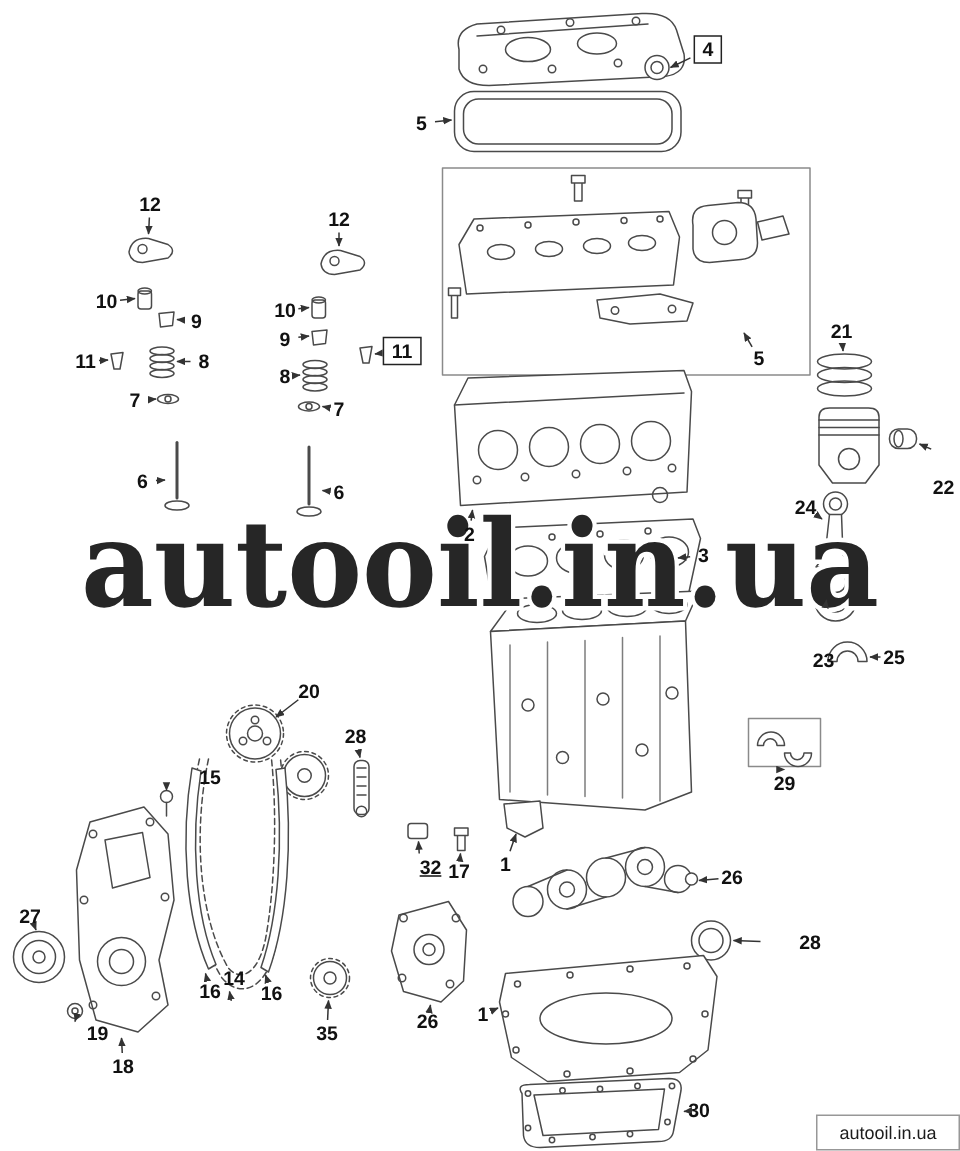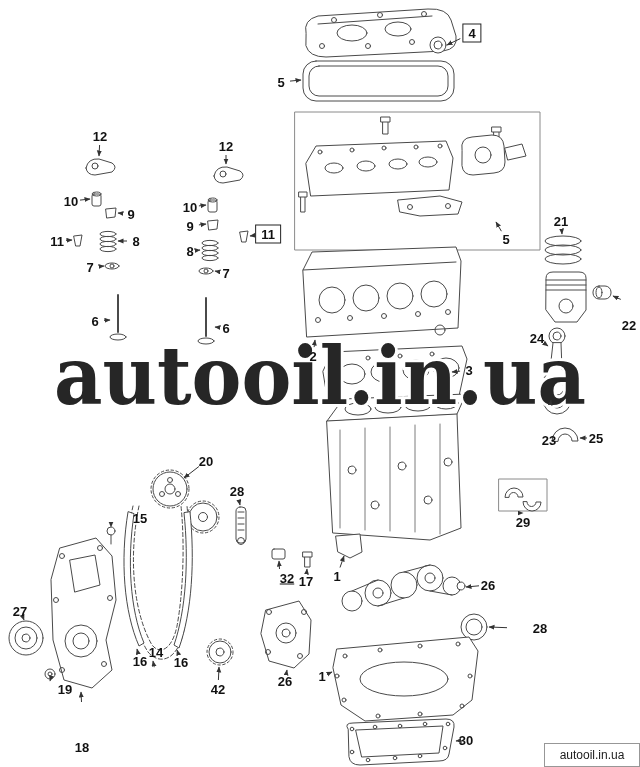--- a/index.html
+++ b/index.html
@@ -422,23 +422,23 @@
     <div class="part-label" style="left: 112px; top: 518px; margin-left: 28px;">15</div>
     <div class="part-label" style="left: 287px; top: 578px; text-decoration: underline;">32</div>
     <div class="part-label" style="left: 306px; top: 581px;">17</div>
     <div class="part-label" style="left: 337px; top: 576px;">1</div>
     <div class="part-label" style="left: 488px; top: 585px;">26</div>
     <div class="part-label" style="left: 20px; top: 611px;">27</div>
     <div class="part-label" style="left: 540px; top: 628px;">28</div>
     <div class="part-label" style="left: 140px; top: 661px;">16</div>
     <div class="part-label" style="left: 156px; top: 652px;">14</div>
     <div class="part-label" style="left: 181px; top: 662px;">16</div>
-    <div class="part-label" style="left: 218px; top: 689px;">42</div>
+    <div class="part-label" style="left: 218px; top: 689px;">35</div>
     <div class="part-label" style="left: 285px; top: 681px;">26</div>
     <div class="part-label" style="left: 322px; top: 676px;">1</div>
     <div class="part-label" style="left: 48px; top: 689px; margin-left: 17px;">19</div>
-    <div class="part-label" style="left: 82px; top: 711px; margin-top: 36px;">18</div>
+    <div class="part-label" style="left: 82px; top: 711px;">18</div>
     <div class="part-label" style="left: 466px; top: 740px;">30</div>
   </div>
 
 <div class="footer-badge">
   <span>autooil.in.ua</span>
 </div>
 
 </body></html>

